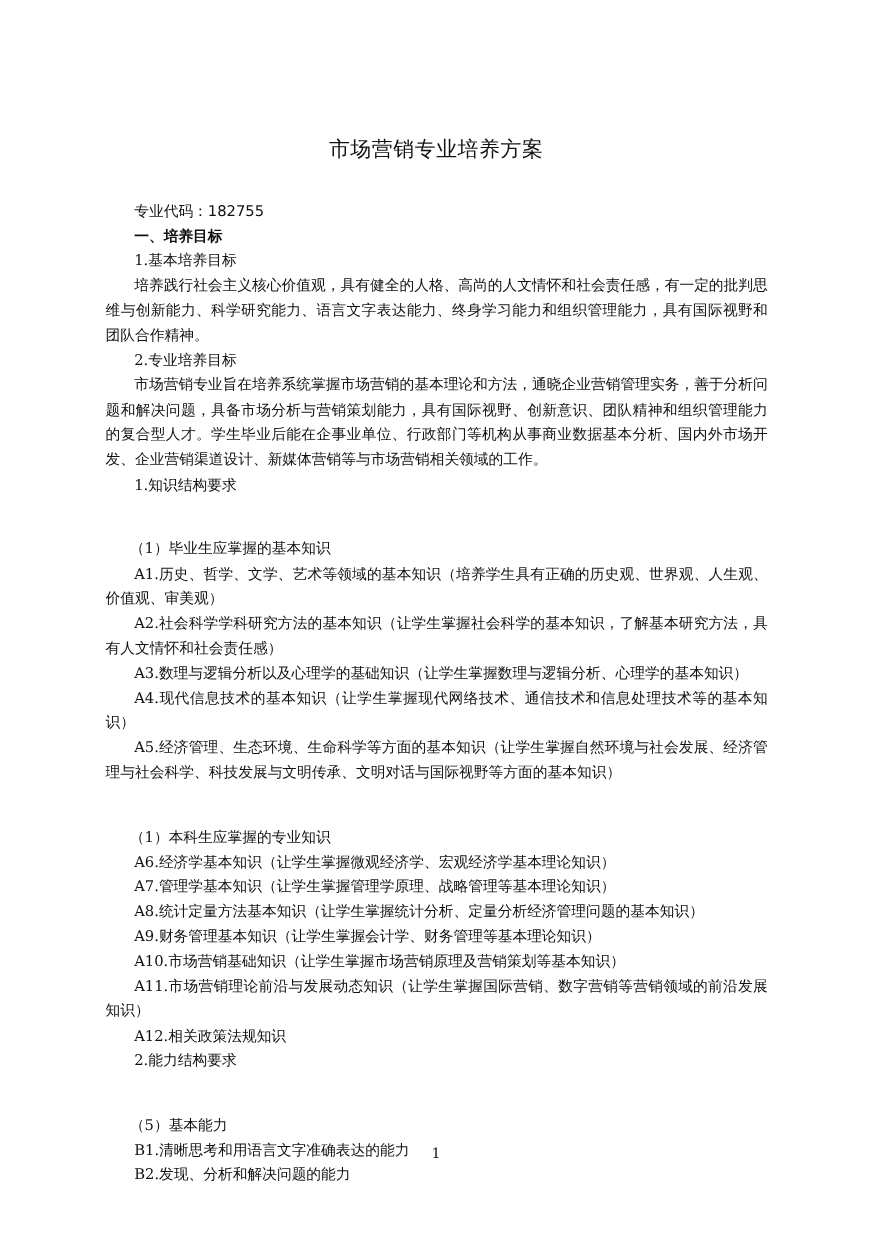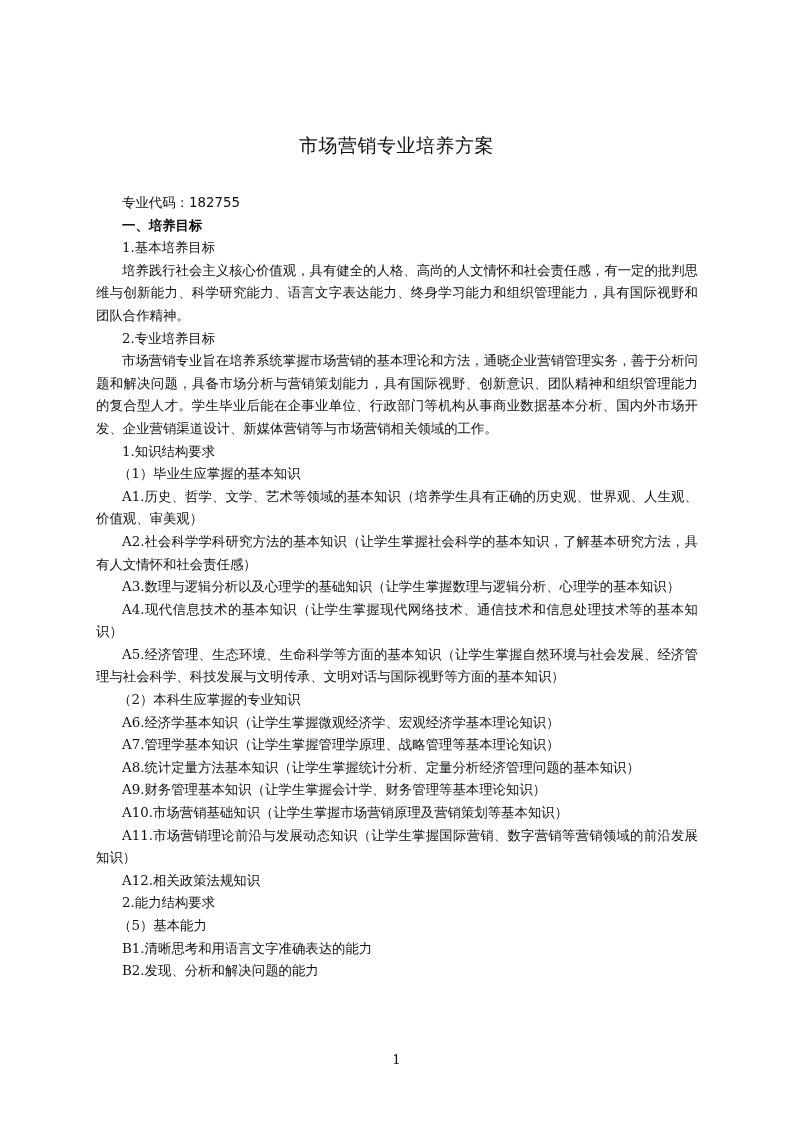--- a/index.html
+++ b/index.html
@@ -1,31 +1,31 @@
 <!DOCTYPE html>
 <html><head>
 <meta charset="utf-8">
 <style>
   html, body { margin: 0; padding: 0; background: #ffffff; }
   body { width: 793px; height: 1122px; position: relative; overflow: hidden; }
   .page {
-    position: absolute; left: 0; top: 12px; width: 793px; height: 904px; background: #fff;
+    position: absolute; left: 0; top: 2px; width: 793px; height: 904px; background: #fff;
   }
   .title {
     position: absolute; left: 0; width: 793px; top: 121px; text-align: center;
     font-family: "DejaVu Sans", sans-serif; font-size: 19px; color: #111; letter-spacing: 0.5px;
   }
   .body {
     position: absolute; left: 96px; top: 180px; width: 602px;
     font-family: "DejaVu Serif", serif; font-size: 13.4px; line-height: 22.6px; color: #111;
   }
   .body p { margin: 0; text-indent: 26px; text-align: justify; }
   .body p.h { font-family: "DejaVu Sans", sans-serif; font-weight: bold; }
   .body p.b { font-family: "DejaVu Sans", sans-serif; }
-  .body p.sub { text-indent: 22px; }
+  .body p.sub { text-indent: 22px; margin-top: 36px; }
   .pagenum {
     position: absolute; left: 0; width: 793px; top: 1040px; text-align: center;
     font-family: "DejaVu Serif", serif; font-size: 13px; color: #111;
   }
 </style>
 </head>
 <body>
 
 <div class="page">
   <div class="title">市场营销专业培养方案</div>
@@ -40,21 +40,21 @@
     <p>市场营销专业旨在培养系统掌握市场营销的基本理论和方法，通晓企业营销管理实务，善于分析问题和解决问题，具备市场分析与营销策划能力，具有国际视野、创新意识、团队精神和组织管理能力的复合型人才。学生毕业后能在企事业单位、行政部门等机构从事商业数据基本分析、国内外市场开发、企业营销渠道设计、新媒体营销等与市场营销相关领域的工作。</p>
 
     <p>1.知识结构要求</p>
     <p class="sub">（1）毕业生应掌握的基本知识</p>
     <p>A1.历史、哲学、文学、艺术等领域的基本知识（培养学生具有正确的历史观、世界观、人生观、价值观、审美观）</p>
     <p>A2.社会科学学科研究方法的基本知识（让学生掌握社会科学的基本知识，了解基本研究方法，具有人文情怀和社会责任感）</p>
     <p>A3.数理与逻辑分析以及心理学的基础知识（让学生掌握数理与逻辑分析、心理学的基本知识）</p>
     <p>A4.现代信息技术的基本知识（让学生掌握现代网络技术、通信技术和信息处理技术等的基本知识）</p>
     <p>A5.经济管理、生态环境、生命科学等方面的基本知识（让学生掌握自然环境与社会发展、经济管理与社会科学、科技发展与文明传承、文明对话与国际视野等方面的基本知识）</p>
 
-    <p class="sub">（2）本科生应掌握的专业知识</p>
+    <p class="sub">（1）本科生应掌握的专业知识</p>
     <p>A6.经济学基本知识（让学生掌握微观经济学、宏观经济学基本理论知识）</p>
     <p>A7.管理学基本知识（让学生掌握管理学原理、战略管理等基本理论知识）</p>
     <p>A8.统计定量方法基本知识（让学生掌握统计分析、定量分析经济管理问题的基本知识）</p>
     <p>A9.财务管理基本知识（让学生掌握会计学、财务管理等基本理论知识）</p>
     <p>A10.市场营销基础知识（让学生掌握市场营销原理及营销策划等基本知识）</p>
     <p>A11.市场营销理论前沿与发展动态知识（让学生掌握国际营销、数字营销等营销领域的前沿发展知识）</p>
     <p>A12.相关政策法规知识</p>
 
     <p>2.能力结构要求</p>
     <p class="sub">（5）基本能力</p>

